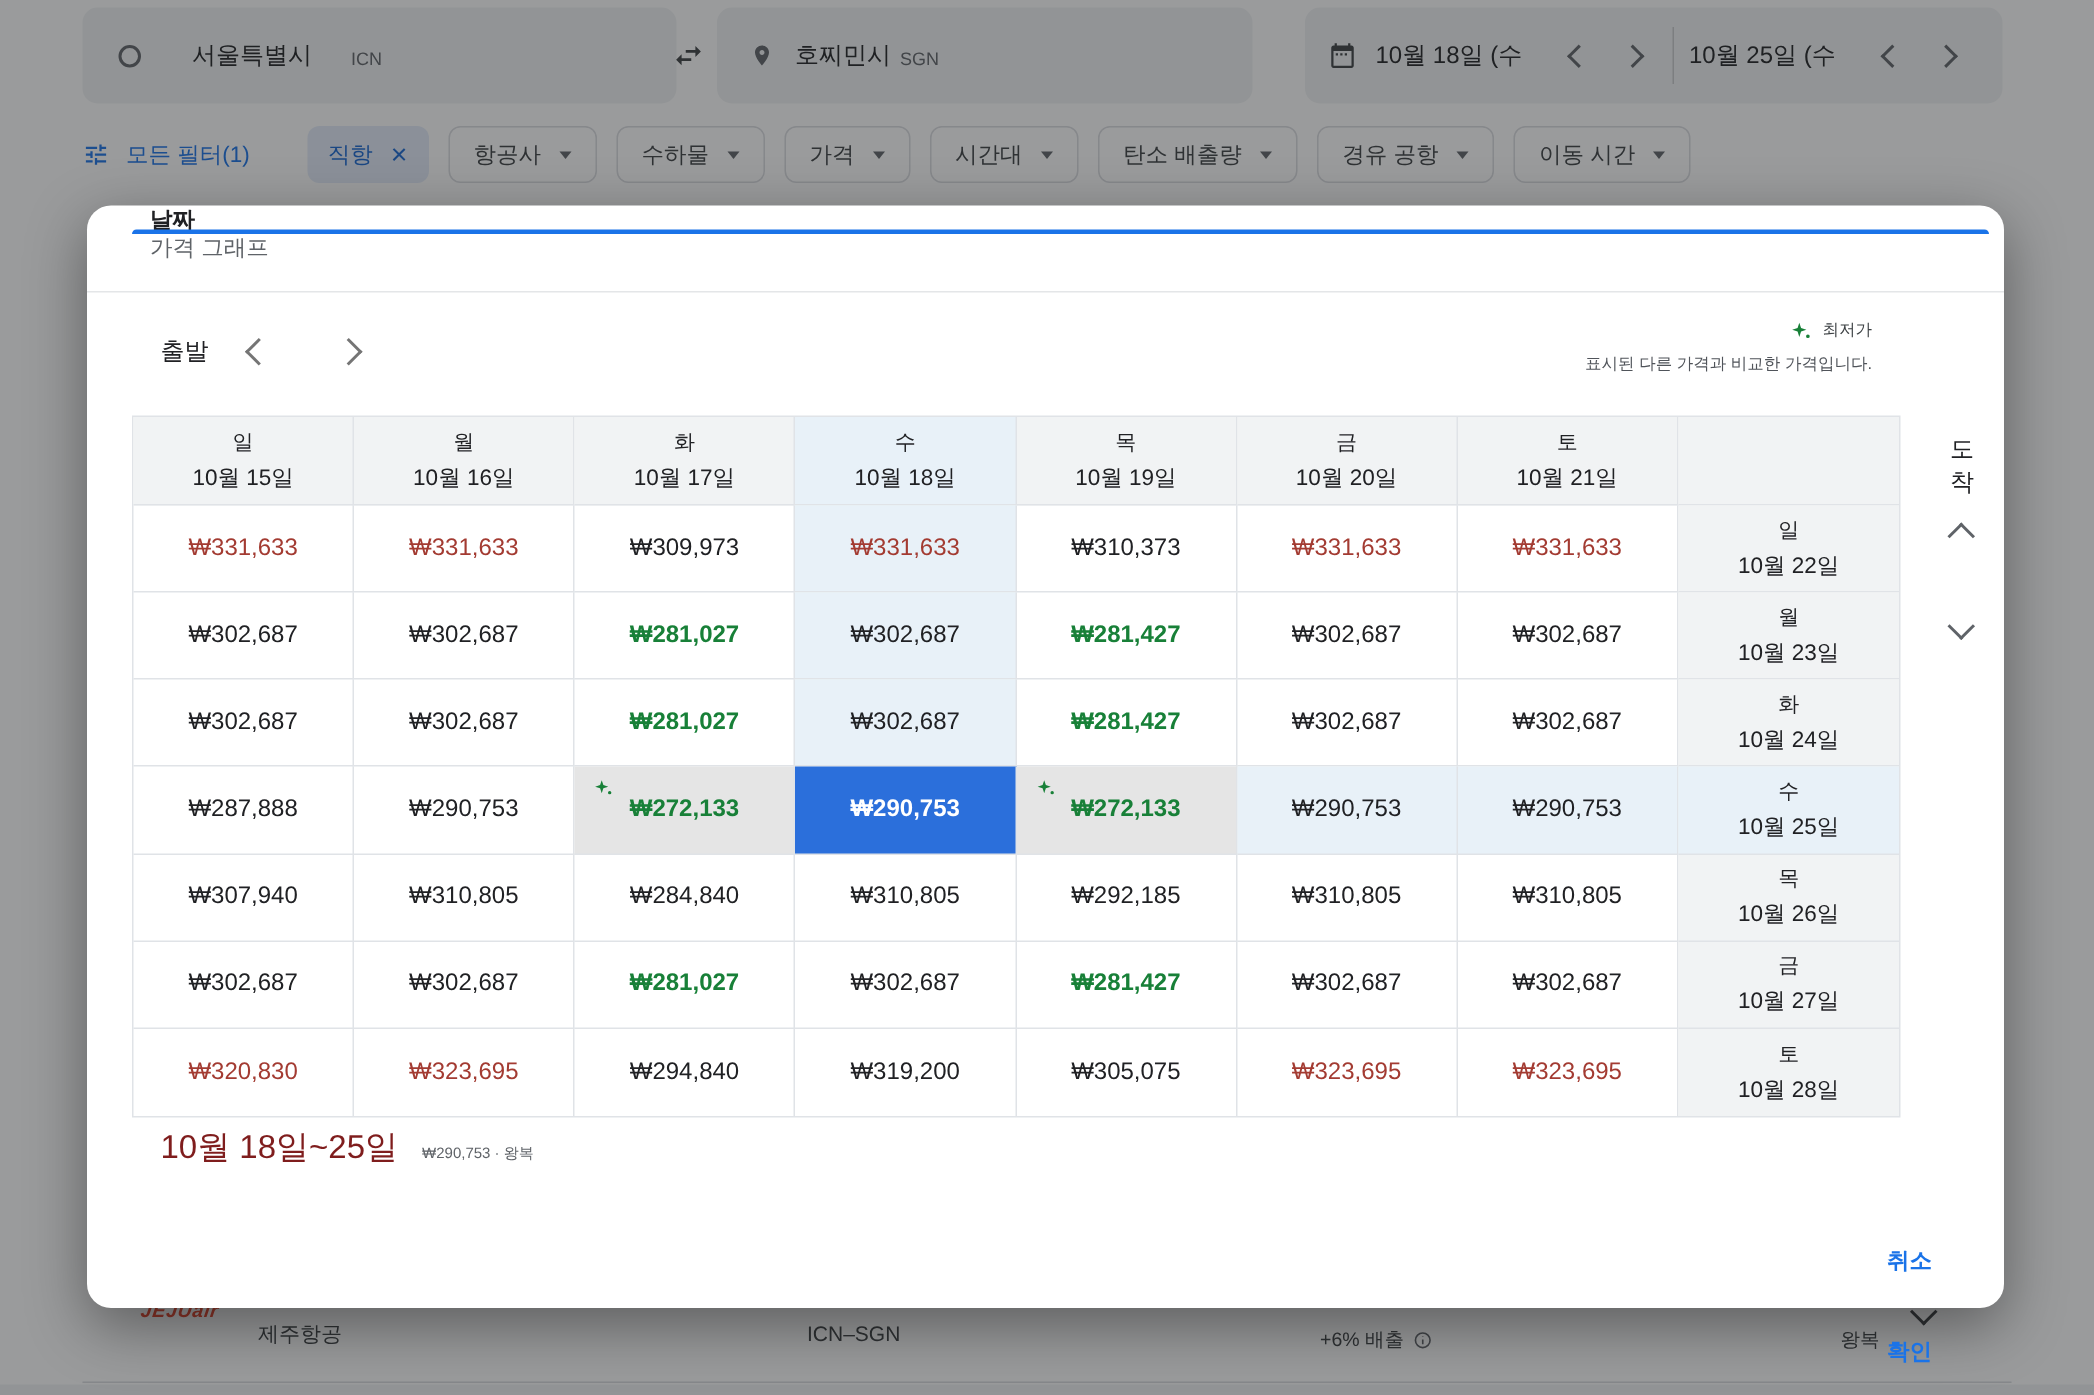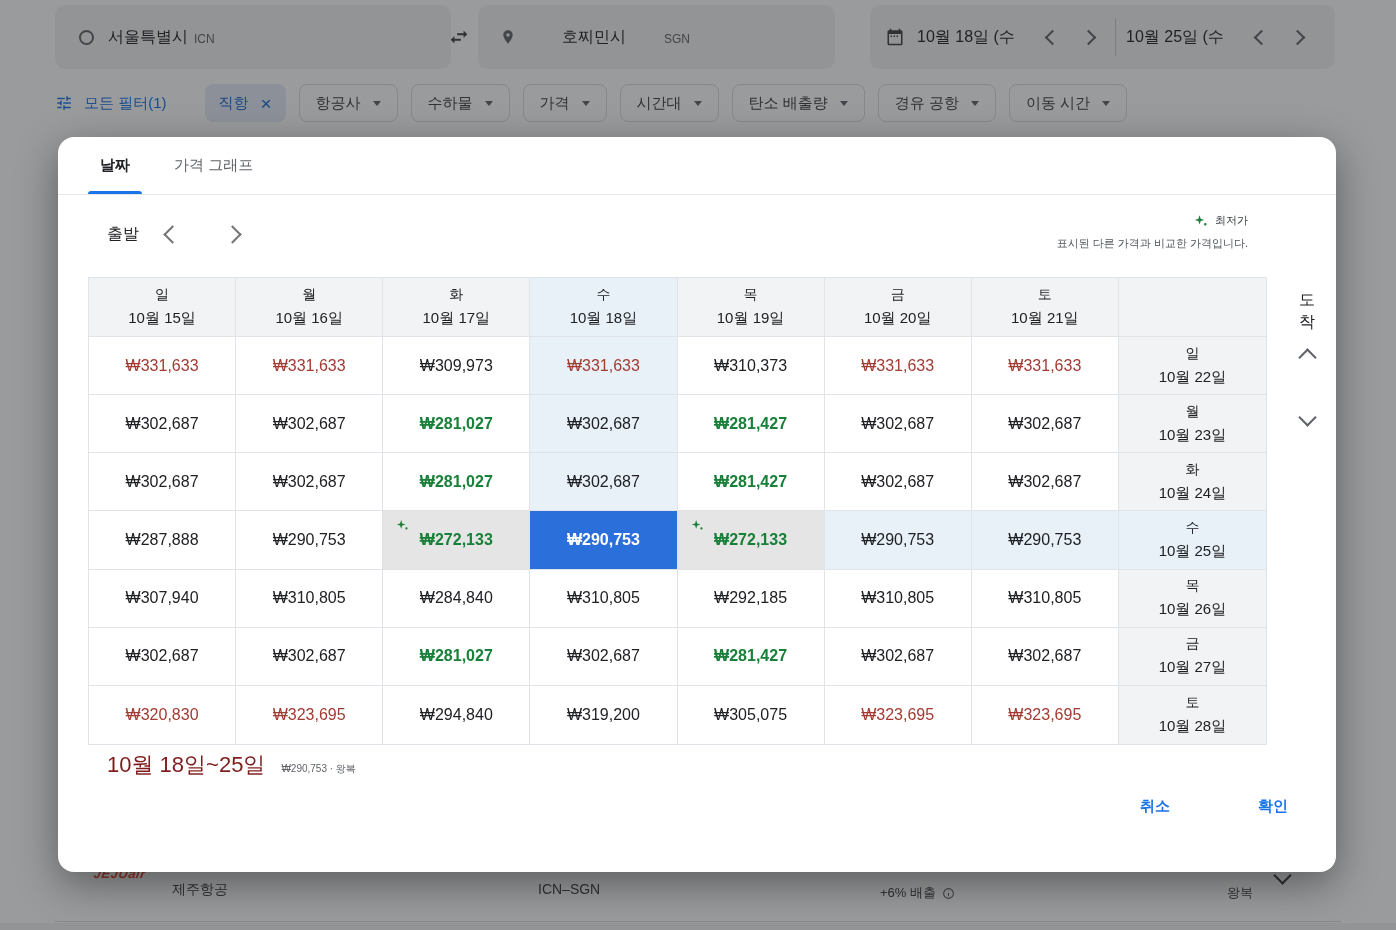--- a/index.html
+++ b/index.html
@@ -1,22 +1,22 @@
 <!DOCTYPE html>
 <html><head>
 <meta charset="utf-8">
 <style>
   html,body{margin:0;padding:0;}
   body{width:1396px;height:930px;position:relative;overflow:hidden;background:#fff;
        font-family:"Liberation Sans",sans-serif;color:#202124;}
   
   .box{position:absolute;top:5px;height:64px;background:#f1f3f4;border-radius:10px;
        display:flex;align-items:center;box-sizing:border-box;}
-  #origin-box{left:55px;width:396px;padding-left:24px;}
-  #dest-box{left:478px;width:357px;padding-left:22px;gap:32px;}
+  #origin-box{left:55px;width:396px;padding-left:24px;gap:20px;}
+  #dest-box{left:478px;width:357px;padding-left:22px;}
   #date-box{left:870px;width:465px;padding:0 16px;}
   .o-circle{width:11px;height:11px;border:2px solid #5f6368;border-radius:50%;flex:none;}
   .place{font-size:16px;color:#202124;margin-left:14px;white-space:nowrap;}
   .code{font-size:12px;color:#5f6368;margin-left:6px;margin-top:3px;}
   .swapbtn{position:absolute;left:441px;top:19px;width:36px;height:36px;border-radius:50%;
            display:flex;align-items:center;justify-content:center;}
   .dtext{width:112px;overflow:hidden;white-space:nowrap;font-size:16px;color:#202124;margin-left:13px;}
   .navchev{width:26px;height:26px;display:flex;align-items:center;justify-content:center;margin-left:10px;}
   .vdivider{width:1px;height:38px;background:#c8cacd;margin:0 10px 0 14px;flex:none;}
   .chev{display:inline-block;width:9px;height:9px;border-right:2px solid #5f6368;border-bottom:2px solid #5f6368;}
@@ -36,21 +36,21 @@
   .jeju-logo{position:absolute;left:94px;top:866px;font-size:13px;font-weight:bold;font-style:italic;
              color:#e8452c;transform:skewX(-8deg);letter-spacing:.5px;}
   .bg-text{position:absolute;font-size:14px;color:#3c4043;white-space:nowrap;}
   .bottomline{position:absolute;left:55px;right:55px;top:921px;border-top:1px solid #dadce0;}
   .bottomstrip{position:absolute;left:0;right:0;top:923px;height:7px;background:#f1f3f4;}
   
   .dim{position:absolute;inset:0;background:rgba(32,33,36,.45);z-index:5;}
   
   .modal{position:absolute;left:58px;top:137px;width:1278px;height:735px;background:#fff;
          border-radius:16px;box-shadow:0 12px 40px rgba(0,0,0,.4);z-index:10;}
-  .tabs{height:57px;border-bottom:1px solid #e4e6e8;display:flex;align-items:stretch;padding-left:20px;}
+  .tabs{height:57px;border-bottom:1px solid #e4e6e8;display:flex;align-items:stretch;padding-left:20px;flex-direction:column;}
   .tab{position:relative;display:flex;align-items:center;padding:0 22px;font-size:15px;color:#5f6368;}
   .tab.active{color:#202124;font-weight:bold;}
   .tab.active::after{content:"";position:absolute;left:10px;right:10px;bottom:0;height:3px;
                      background:#1a73e8;border-radius:3px 3px 0 0;}
   .depart{position:absolute;left:49px;top:84px;display:flex;align-items:center;font-size:16px;color:#202124;}
   .depart .label{margin-right:20px;}
   .depart .nbtn{width:26px;height:26px;display:flex;align-items:center;justify-content:center;margin-right:34px;}
   .legend{position:absolute;top:72px;right:88px;text-align:right;font-size:11px;line-height:23px;color:#3c4043;}
   .legend .l1{display:flex;justify-content:flex-end;align-items:center;gap:7px;}
   .legend .sub{color:#50545a;}
@@ -70,21 +70,21 @@
   .bg-selected{background:#2b6fdb;color:#fff;font-weight:bold;}
   .price.high{color:#a33b32;}
   .price.low{color:#188038;font-weight:bold;}
   .spark{position:absolute;left:13px;top:8px;line-height:0;}
   .arrival{position:absolute;left:1238px;top:146px;writing-mode:vertical-rl;text-orientation:upright;
            font-size:16px;color:#202124;letter-spacing:4px;}
   .scrollbtn{position:absolute;left:1236px;width:26px;height:26px;display:flex;align-items:center;justify-content:center;}
   .summary{position:absolute;left:49px;top:613px;display:flex;align-items:baseline;gap:16px;}
   .summary .range{font-size:22px;color:#7f1d1d;}
   .summary .sumprice{font-size:10px;color:#5f6368;}
-  .actions{position:absolute;right:22px;top:652px;display:flex;gap:36px;}
+  .actions{position:absolute;right:22px;top:686px;display:flex;gap:26px;flex-direction:column;}
   .btn{padding:8px 26px;font-size:15px;color:#1a73e8;font-weight:bold;border-radius:20px;}
 </style>
 </head>
 <body>
 
 <div class="box" id="origin-box">
   <span class="o-circle"></span>
   <span class="place">서울특별시</span>
   <span class="code">ICN</span>
 </div>

